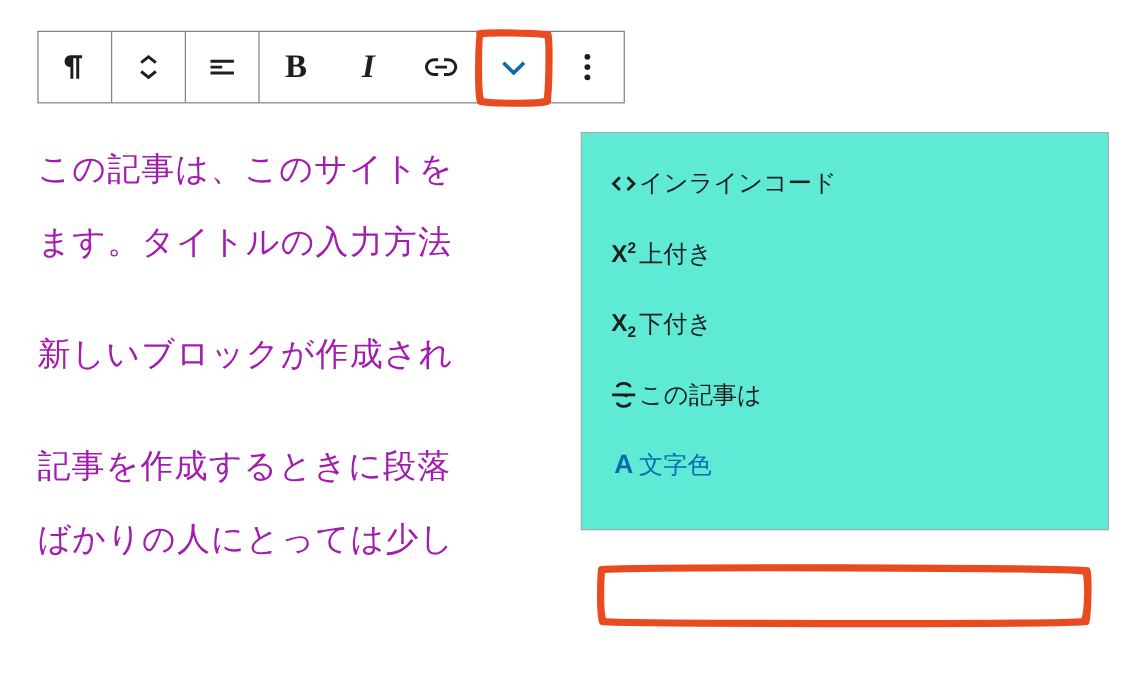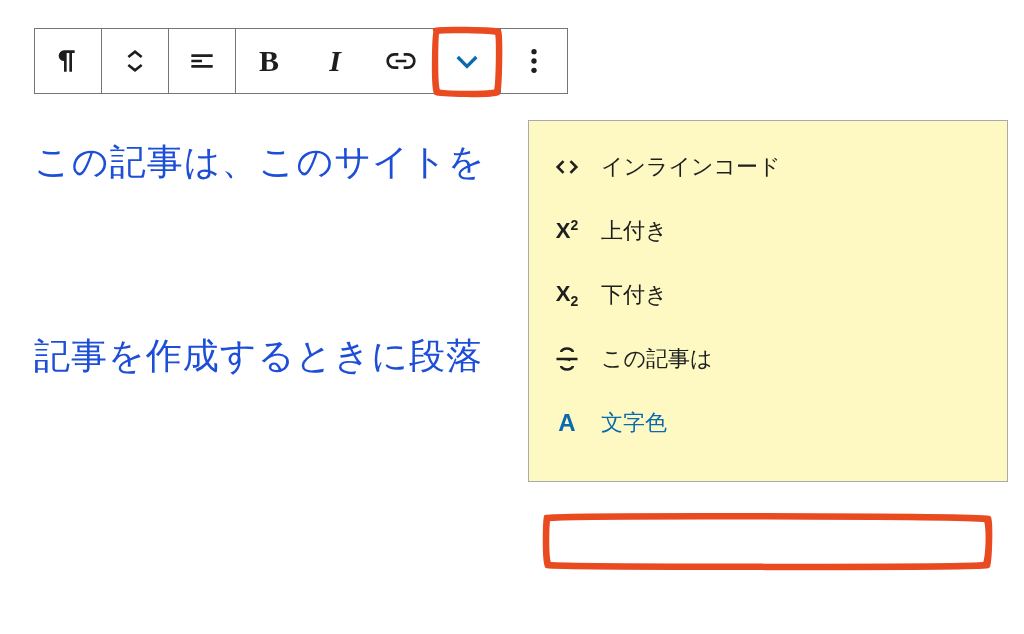--- a/index.html
+++ b/index.html
@@ -43,52 +43,51 @@
       content: '';
       position: absolute;
       inset: -2px;
       pointer-events: none;
     }
 
     .scribble { stroke: #e94a1f; fill: none; stroke-width: 4.5; stroke-linejoin: round; stroke-linecap: round; }
 
     
     .content {
-      font-size: 36px;
+      font-size: 30px;
       line-height: 2.2;
-      color: #1d4ed8;
+      color: #a21caf;
       letter-spacing: 1px;
       font-weight: 500;
     }
     .content p { margin-bottom: 36px; }
 
     
     .dropdown {
       position: absolute;
       top: 120px;
       left: 528px;
       width: 480px;
-      background: #fef9c3;
+      background: #5eead4;
       border: 1px solid #aaa;
       padding: 14px 0 26px 0;
       z-index: 10;
     }
     .dd-item {
       display: flex;
       align-items: center;
       padding: 17px 24px;
       cursor: pointer;
       font-size: 22px;
       color: #1e1e1e;
       position: relative;
     }
     .dd-icon {
       width: 28px;
       height: 28px;
-      margin-right: 20px;
       display: flex;
       align-items: center;
       justify-content: center;
       flex-shrink: 0;
     }
     .dd-icon svg { width: 28px; height: 28px; }
     .dd-icon .sup, .dd-icon .sub { font-weight: 700; font-size: 22px; }
     .dd-item.selected { color: #0a6ab0; }
     .dd-item.selected .dd-icon { color: #0a6ab0; }
     .dd-item .A-icon { font-weight: 800; font-size: 24px; color: #0a6ab0; }
@@ -158,24 +157,28 @@
           <circle cx="12" cy="19" r="2" fill="currentColor"></circle>
       </svg>
     </div>
   </div>
 </div>
 
 
 <div class="content">
   <p>
     <span>この記事は、このサイトを</span><br>
-    <br>
+    <span>ます。タイトルの入力方法</span><br>
   </p>
   <p>
-    <span>記事を作成するときに段落</span>
+    <span>新しいブロックが作成され</span>
+  </p>
+  <p style="margin-bottom:0">
+    <span>記事を作成するときに段落</span><br>
+    <span>ばかりの人にとっては少し</span>
   </p>
 </div>
 
 
 <div class="dropdown">
   <div class="dd-item">
     <span class="dd-icon">
       <svg viewBox="0 0 24 24">
           <path fill="none" stroke="currentColor" stroke-width="2.2" d="M9 7 l-5 5 l5 5 M15 7 l5 5 l-5 5"></path>
         </svg>

